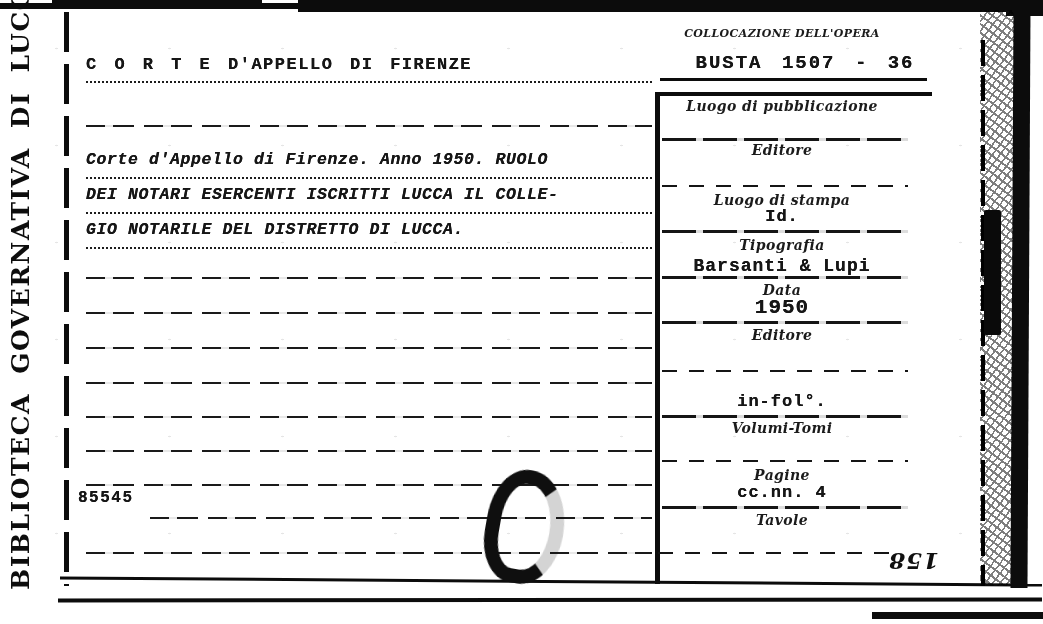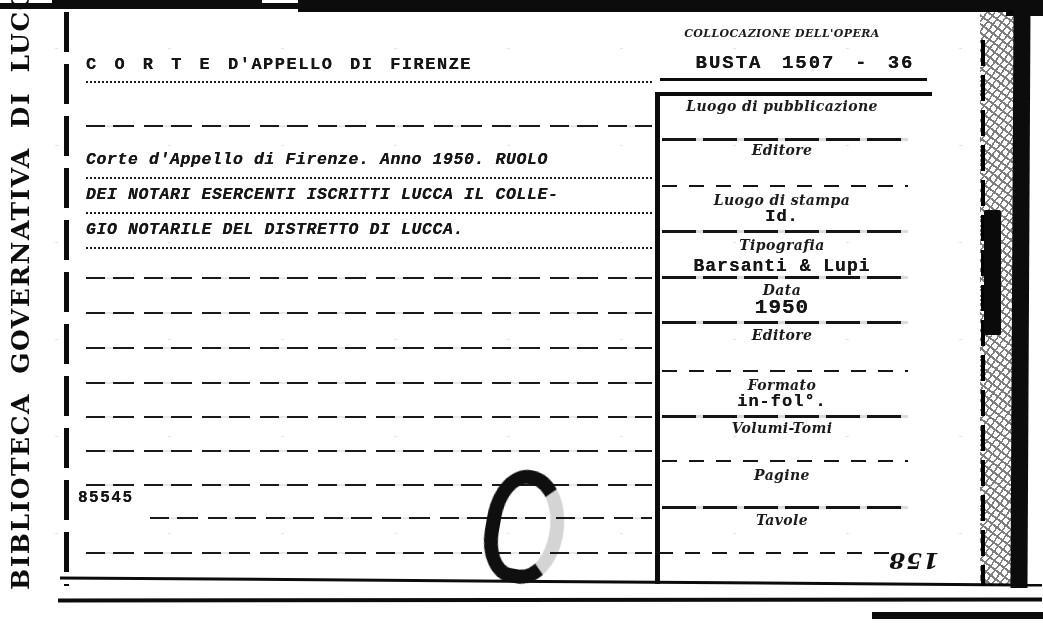--- a/index.html
+++ b/index.html
@@ -126,28 +126,28 @@
   <div class="abs tw val" style="top:256px;font-size:18px;">Barsanti &amp; Lupi</div>
   <div class="abs fline" style="top:276px;"></div>
 
   <div class="abs lbl" style="top:282px;">Data</div>
   <div class="abs tw val" style="top:296px;font-size:21px;">1950</div>
   <div class="abs fline" style="top:321px;"></div>
 
   <div class="abs lbl" style="top:327px;">Editore</div>
   <div class="abs fline dashy" style="top:370px;"></div>
 
-  <div class="abs lbl" style="top:377px;">Formato</div>
   <div class="abs tw val" style="top:392px;">in-fol°.</div>
   <div class="abs fline" style="top:415px;"></div>
 
   <div class="abs lbl" style="top:420px;">Volumi-Tomi</div>
   <div class="abs fline dashy" style="top:460px;"></div>
 
   <div class="abs lbl" style="top:467px;">Pagine</div>
+  <div class="abs tw val" style="top:483px;">cc.nn. 4</div>
   <div class="abs fline" style="top:506px;"></div>
 
   <div class="abs lbl" style="top:512px;">Tavole</div>
   <div class="abs fline dashy" style="top:552px;left:658px;width:232px;"></div>
 
   <div class="abs" style="left:888px;top:548px;">
     <span class="rot180">158</span>
   </div>
 
 </div>

